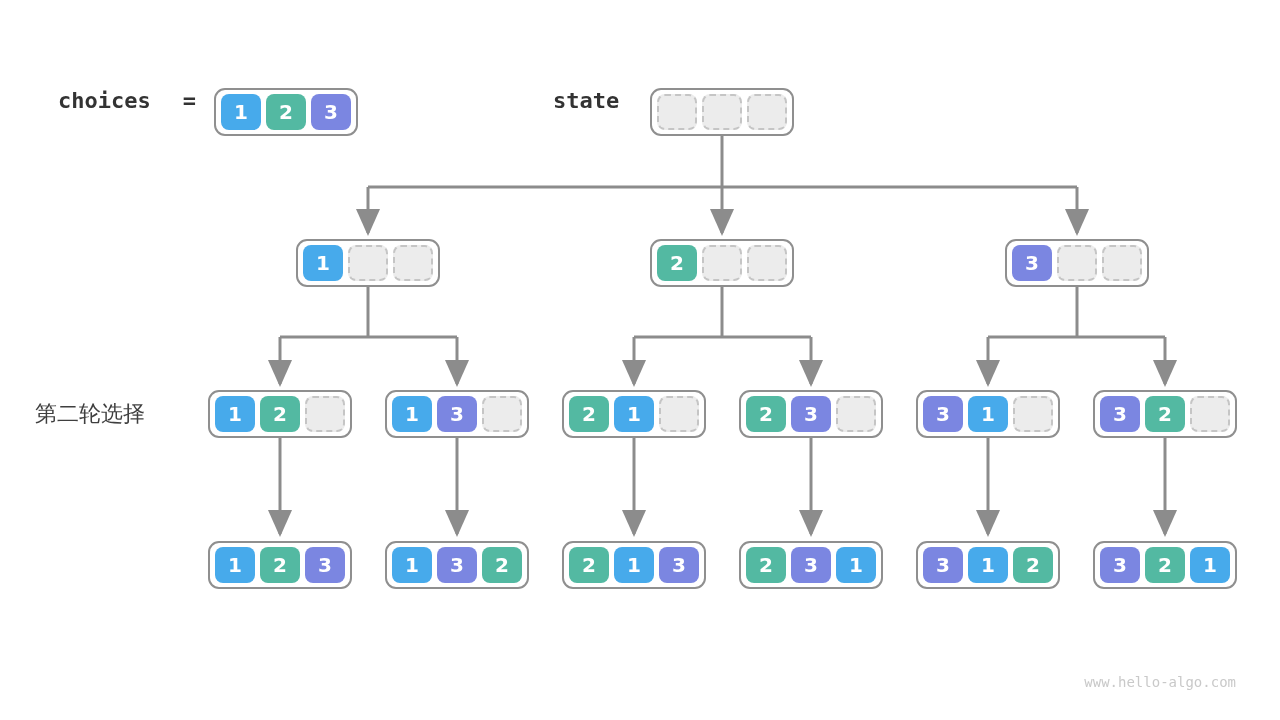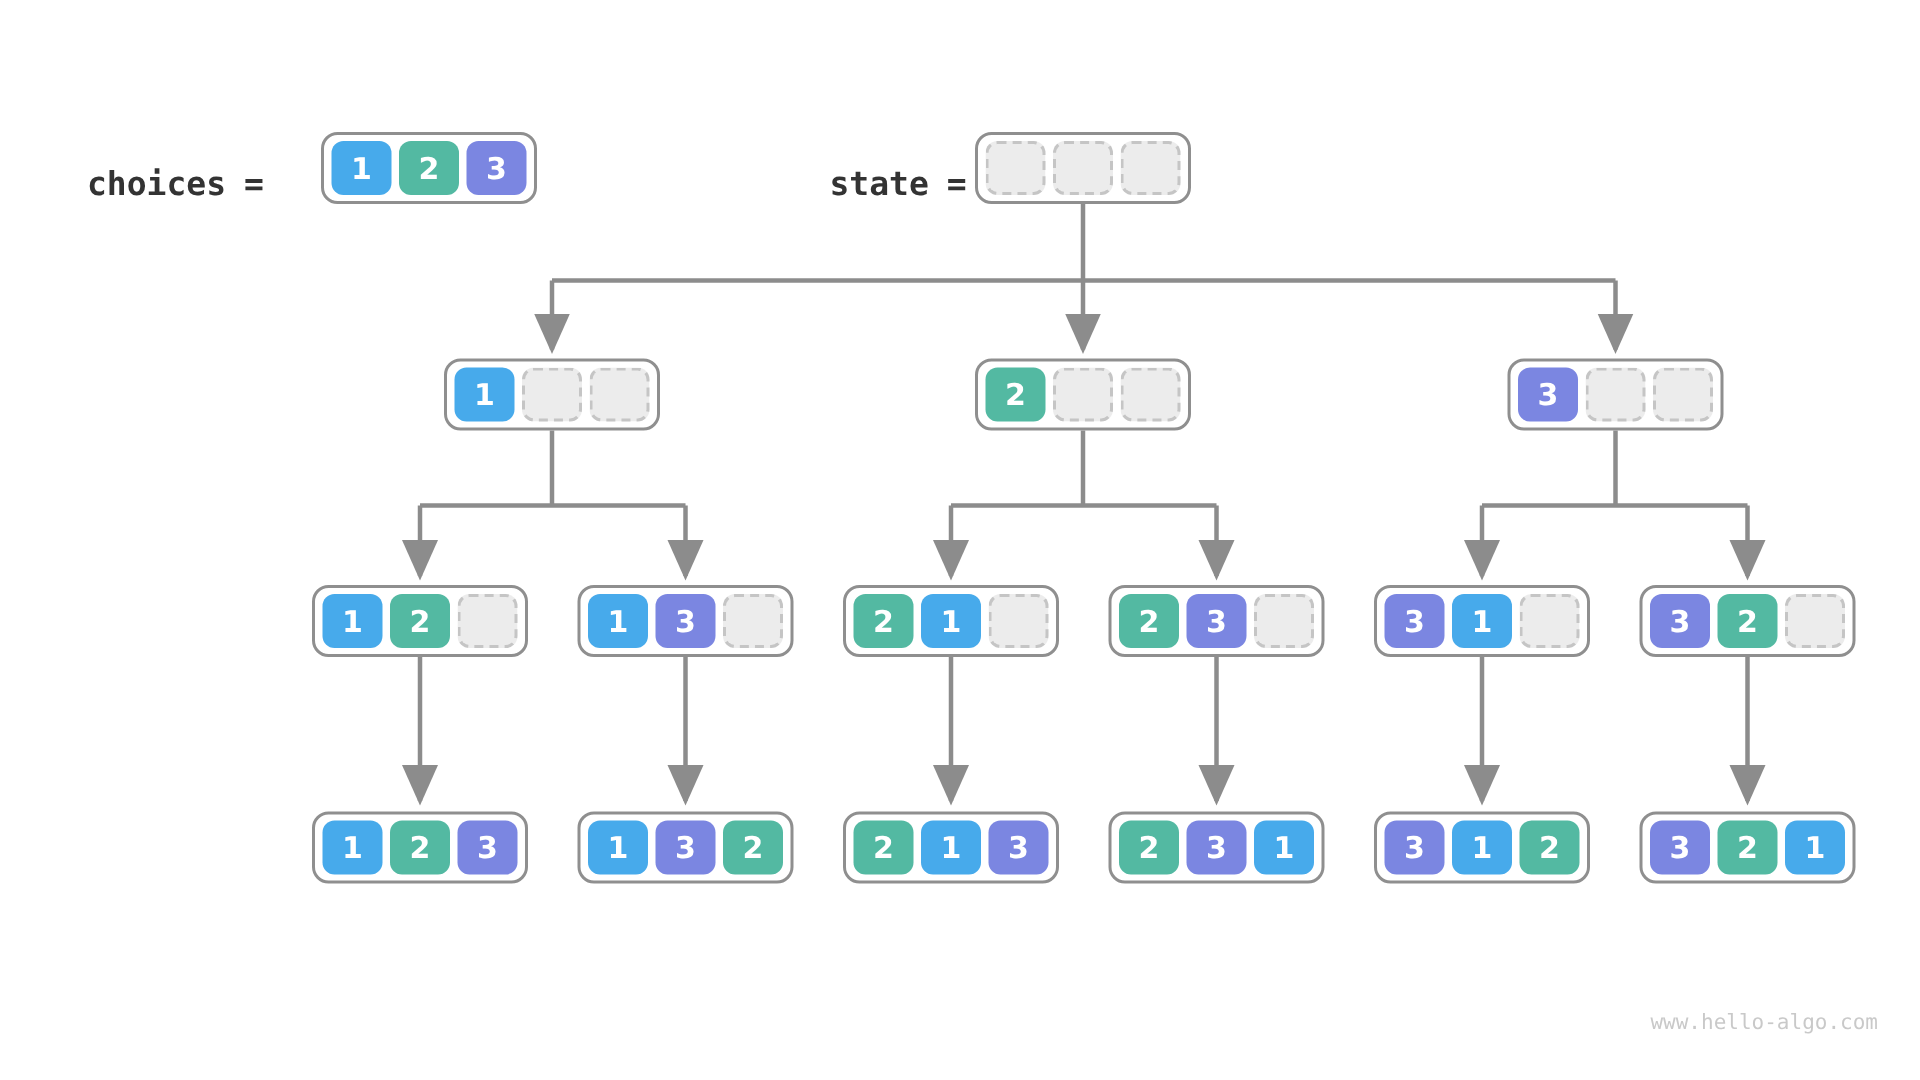--- a/index.html
+++ b/index.html
@@ -16,25 +16,25 @@
         width:144px;height:48px;background:#fff;border:2px solid var(--box-border);
         border-radius:11px;}
   .cell{box-sizing:border-box;width:40px;height:36px;border-radius:8px;
         display:flex;align-items:center;justify-content:center;
         font:bold 20px "DejaVu Sans",sans-serif;color:#fff;}
   .cell.c1{background:var(--c1);}
   .cell.c2{background:var(--c2);}
   .cell.c3{background:var(--c3);}
   .cell.empty{background:var(--empty);border:2px dashed var(--empty-border);}
 
-  .legend-label{position:absolute;height:48px;display:flex;align-items:flex-end;gap:12px;
+  .legend-label{position:absolute;height:48px;display:flex;align-items:flex-start;gap:32px;
         font:bold 22px "DejaVu Sans Mono",monospace;color:#333;}
   .round-label{position:absolute;left:35px;height:48px;display:flex;align-items:center;
         font-size:22px;color:#3f3f3f;}
-  .watermark{position:absolute;right:28px;top:674px;
+  .watermark{position:absolute;right:44px;top:674px;
         font:14px "DejaVu Sans Mono",monospace;color:#c9c9c9;text-align:right;}
 </style>
 </head>
 <body>
 
 <div id="canvas">
 
   <svg id="edges" viewBox="0 0 1280 720" fill="none" stroke="#8C8C8C" stroke-width="3">
     <defs>
       <marker id="ah" markerWidth="10" markerHeight="10" refX="8" refY="4" orient="auto">
@@ -97,20 +97,21 @@
     <div class="cell c2">2</div>
     <div class="cell empty"></div>
     <div class="cell empty"></div>
   </div>
   <div class="abox" style="left:1005px;top:239px">
     <div class="cell c3">3</div>
     <div class="cell empty"></div>
     <div class="cell empty"></div>
   </div>
 
+  <div class="round-label" style="top:390px">第二轮选择</div>
   <div class="abox" style="left:208px;top:390px">
     <div class="cell c1">1</div>
     <div class="cell c2">2</div>
     <div class="cell empty"></div>
   </div>
   <div class="abox" style="left:385px;top:390px">
     <div class="cell c1">1</div>
     <div class="cell c3">3</div>
     <div class="cell empty"></div>
   </div>

